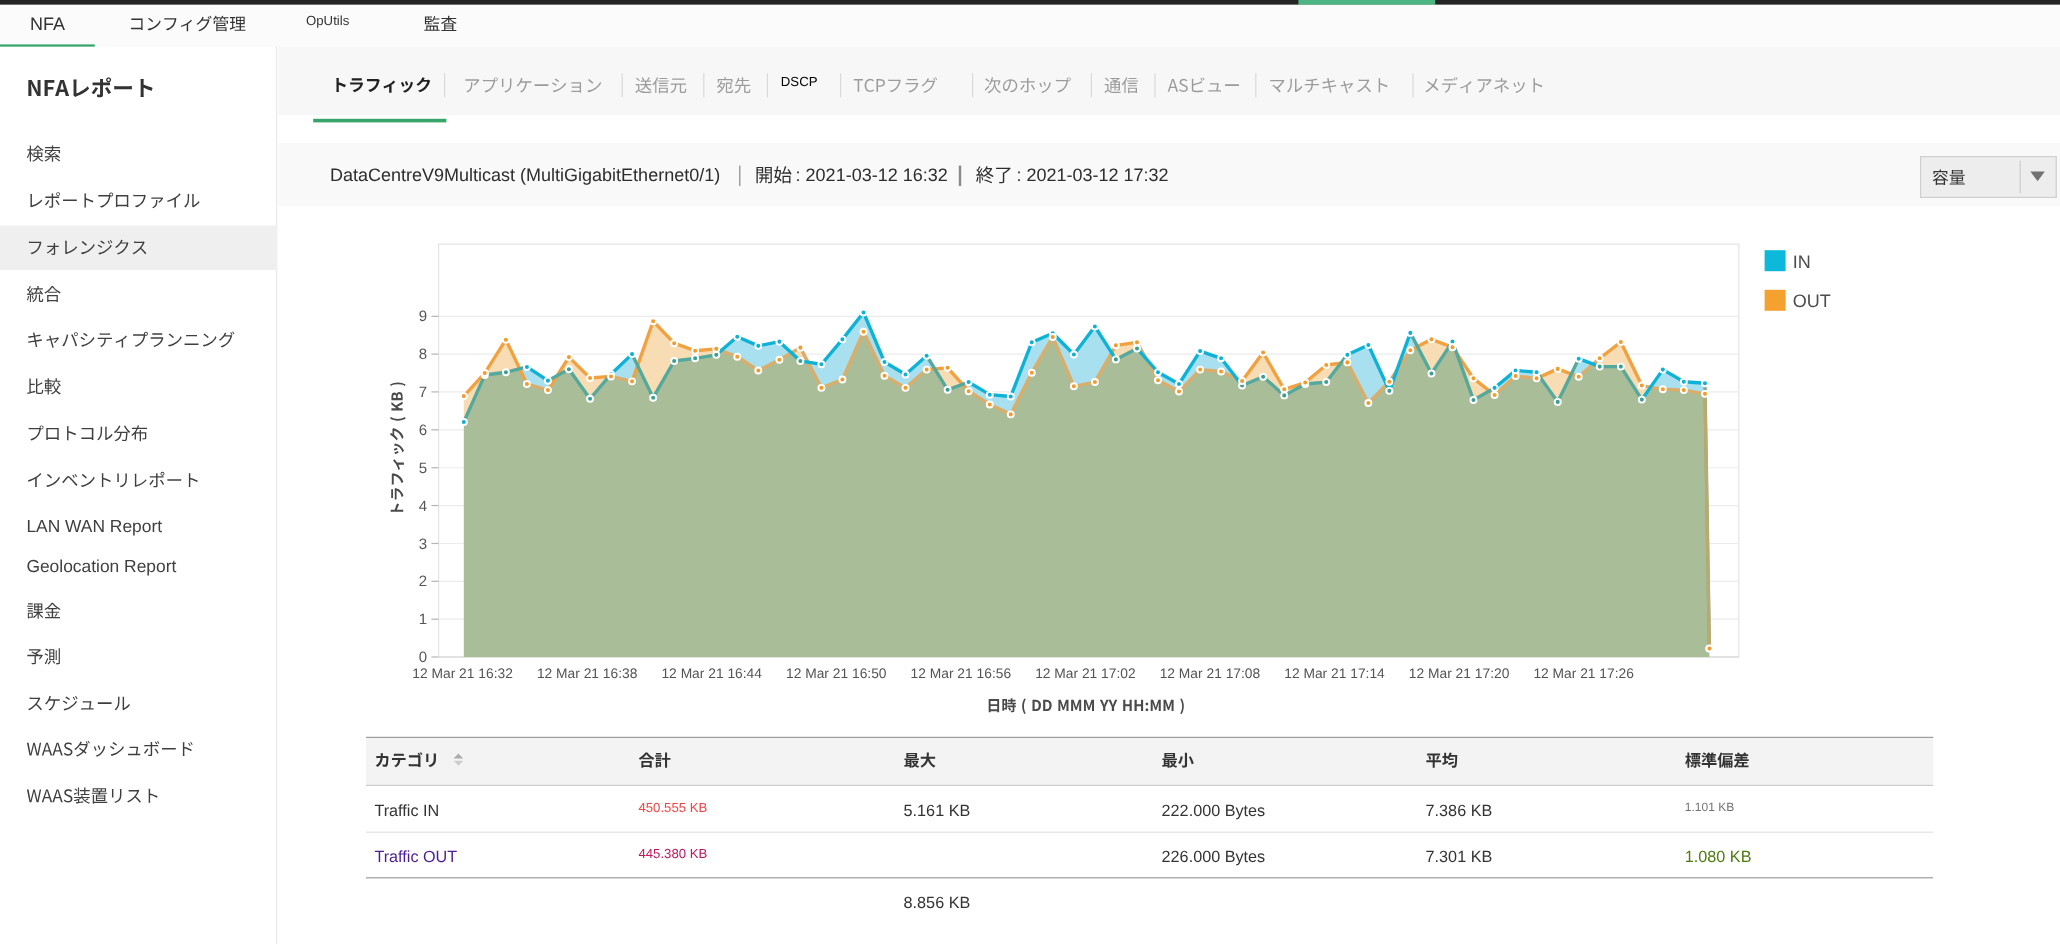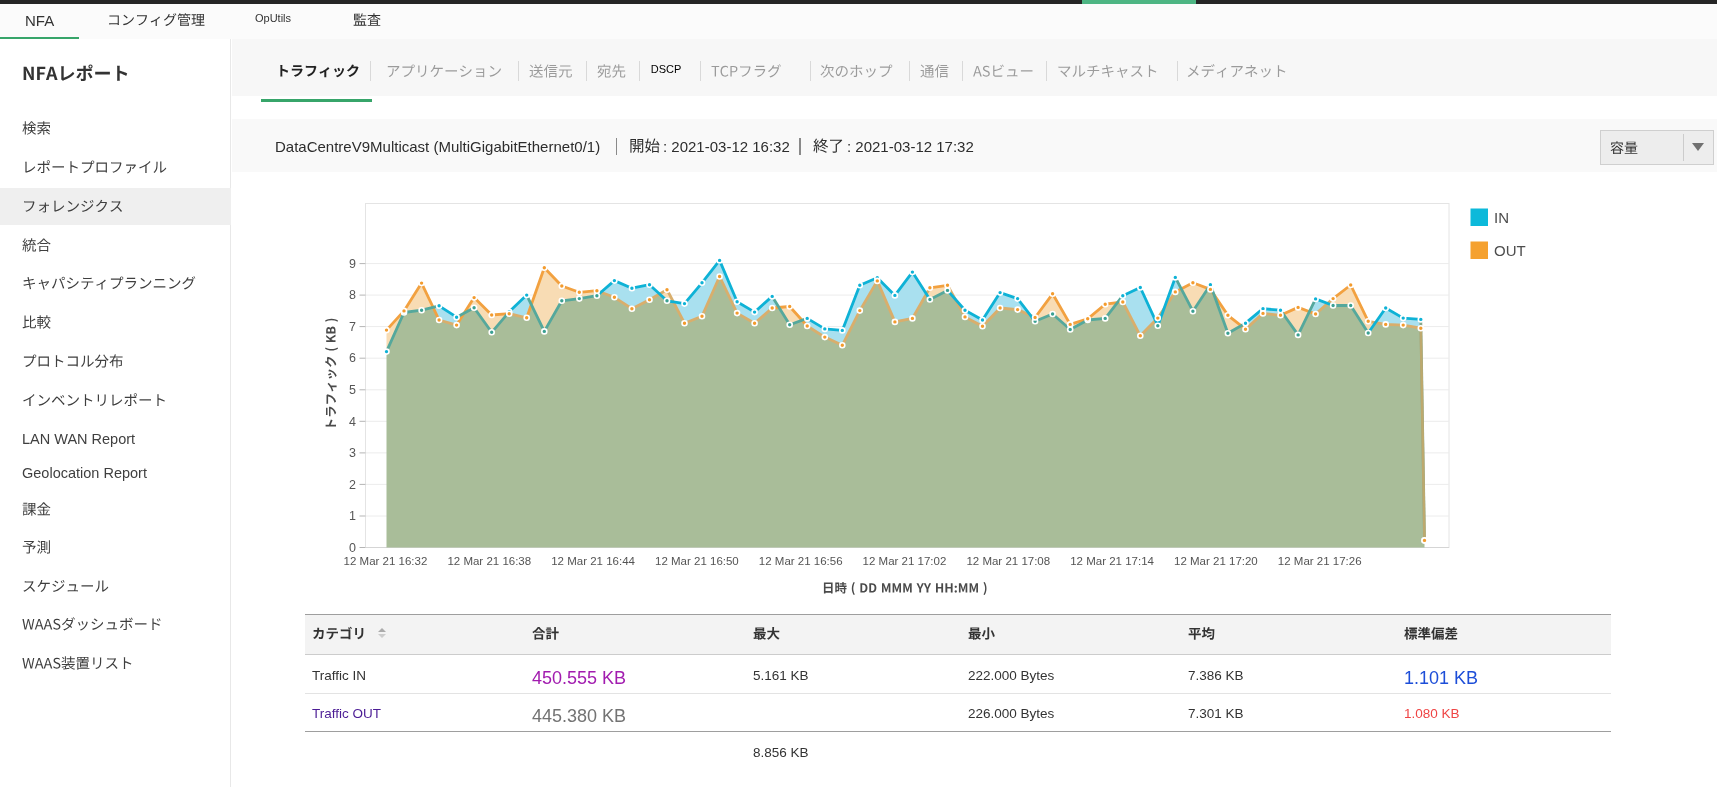--- a/index.html
+++ b/index.html
@@ -233,31 +233,31 @@
     <text x="1319.7" y="565" font-size="11.5" fill="#545454" text-anchor="middle">12 Mar 21 17:26</text>
     <rect x="1470.5" y="208.5" width="17.5" height="17.5" fill="#0cb9da"></rect>
     <text x="1494" y="223" font-size="15" fill="#4d4d4d">IN</text>
     <rect x="1470.5" y="241.5" width="17.5" height="17.5" fill="#f5a12f"></rect>
     <text x="1494" y="256" font-size="15" fill="#4d4d4d">OUT</text>
   </svg>
 <div style="position:absolute;left:305px;top:614px;width:1306px;height:41px;background:#f3f3f3;border-top:1px solid #9e9e9e;border-bottom:1px solid #ccc"></div>
 <div style="position:absolute;left:305px;top:692.5px;width:1306px;height:1px;background:#e3e3e3"></div>
 <div style="position:absolute;left:305px;top:730.5px;width:1306px;height:1px;background:#9e9e9e"></div>
 <div style="position:absolute;left:312px;top:668px;font-size:13.5px;color:#333">Traffic IN</div>
-<div style="position:absolute;left:532px;top:668px;font-size:18px;color:#a21caf">450.555 KB</div>
+<div style="position:absolute;left:532px;top:668px;font-size:11px;color:#ef4444">450.555 KB</div>
 <div style="position:absolute;left:753px;top:668px;font-size:13.5px;color:#333">5.161 KB</div>
 <div style="position:absolute;left:968px;top:668px;font-size:13.5px;color:#333">222.000 Bytes</div>
 <div style="position:absolute;left:1188px;top:668px;font-size:13.5px;color:#333">7.386 KB</div>
-<div style="position:absolute;left:1404px;top:668px;font-size:18px;color:#1d4ed8">1.101 KB</div>
+<div style="position:absolute;left:1404px;top:668px;font-size:10px;color:#737373">1.101 KB</div>
 <div style="position:absolute;left:312px;top:706px;font-size:13.5px;color:#4c1d95">Traffic OUT</div>
-<div style="position:absolute;left:532px;top:706px;font-size:18px;color:#737373">445.380 KB</div>
+<div style="position:absolute;left:532px;top:706px;font-size:11px;color:#be185d">445.380 KB</div>
 <div style="position:absolute;left:753px;top:745px;font-size:13.5px;color:#333">8.856 KB</div>
 <div style="position:absolute;left:968px;top:706px;font-size:13.5px;color:#333">226.000 Bytes</div>
 <div style="position:absolute;left:1188px;top:706px;font-size:13.5px;color:#333">7.301 KB</div>
-<div style="position:absolute;left:1404px;top:706px;font-size:13.5px;color:#ef4444">1.080 KB</div>
+<div style="position:absolute;left:1404px;top:706px;font-size:13.5px;color:#4d7c0f">1.080 KB</div>
 <div style="position:absolute;left:378px;top:628px;width:0;height:0;border-left:4px solid transparent;border-right:4px solid transparent;border-bottom:4px solid #ababab"></div>
 <div style="position:absolute;left:378px;top:634px;width:0;height:0;border-left:4px solid transparent;border-right:4px solid transparent;border-top:4px solid #ccc"></div>
 <svg style="position:absolute;left:107.0px;top:11.2px;overflow:visible" width="100" height="18">
     <path transform="translate(0,14.0)" d="M2.4 -9.6Q2.8 -9.6 3.2 -9.5Q3.6 -9.5 3.9 -9.5H10.8Q11.1 -9.5 11.4 -9.5Q11.7 -9.5 11.9 -9.5Q11.9 -9.3 11.8 -9.0Q11.8 -8.7 11.8 -8.5V-1.2Q11.8 -0.9 11.9 -0.4Q11.9 -0.0 11.9 0.1H10.6Q10.6 -0.0 10.6 -0.4Q10.7 -0.7 10.7 -1.1V-8.4H3.9Q3.6 -8.4 3.1 -8.4Q2.7 -8.4 2.4 -8.4ZM2.2 -1.9Q2.5 -1.9 2.9 -1.8Q3.3 -1.8 3.8 -1.8H11.3V-0.7H3.8Q3.4 -0.7 2.9 -0.6Q2.5 -0.6 2.2 -0.6Z M17.2 -10.3Q17.6 -10.0 18.0 -9.6Q18.5 -9.3 19.0 -8.9Q19.6 -8.4 20.0 -8.0Q20.5 -7.7 20.7 -7.4L19.9 -6.5Q19.6 -6.8 19.2 -7.1Q18.8 -7.5 18.3 -8.0Q17.8 -8.4 17.3 -8.8Q16.8 -9.1 16.4 -9.4ZM16.0 -0.9Q17.2 -1.1 18.2 -1.4Q19.2 -1.7 20.1 -2.1Q20.9 -2.5 21.6 -2.9Q22.7 -3.6 23.6 -4.5Q24.5 -5.4 25.2 -6.3Q25.8 -7.2 26.2 -8.1L26.9 -6.9Q26.4 -6.0 25.7 -5.1Q25.1 -4.2 24.2 -3.4Q23.3 -2.6 22.2 -1.9Q21.5 -1.5 20.7 -1.1Q19.9 -0.6 18.9 -0.3Q17.9 0.1 16.7 0.3Z M40.1 -9.3Q40.0 -9.2 39.9 -9.0Q39.9 -8.8 39.8 -8.6Q39.7 -8.1 39.6 -7.4Q39.4 -6.7 39.1 -6.0Q38.8 -5.3 38.5 -4.6Q38.2 -4.0 37.8 -3.4Q37.1 -2.6 36.3 -1.9Q35.5 -1.2 34.5 -0.7Q33.5 -0.1 32.2 0.3L31.3 -0.7Q32.7 -1.1 33.7 -1.6Q34.7 -2.1 35.4 -2.7Q36.2 -3.4 36.8 -4.1Q37.3 -4.8 37.6 -5.6Q38.0 -6.4 38.2 -7.2Q38.5 -8.0 38.6 -8.7Q38.4 -8.7 37.8 -8.7Q37.3 -8.7 36.6 -8.7Q35.8 -8.7 35.0 -8.7Q34.2 -8.7 33.5 -8.7Q32.7 -8.7 32.2 -8.7Q31.6 -8.7 31.4 -8.7Q31.0 -8.7 30.7 -8.7Q30.3 -8.7 30.0 -8.6V-9.9Q30.2 -9.9 30.5 -9.8Q30.7 -9.8 31.0 -9.8Q31.2 -9.8 31.4 -9.8Q31.6 -9.8 32.0 -9.8Q32.5 -9.8 33.1 -9.8Q33.7 -9.8 34.3 -9.8Q35.0 -9.8 35.7 -9.8Q36.3 -9.8 36.9 -9.8Q37.5 -9.8 37.9 -9.8Q38.3 -9.8 38.5 -9.8Q38.6 -9.8 38.8 -9.8Q39.0 -9.8 39.2 -9.9Z M43.7 -3.6Q44.6 -3.8 45.6 -4.2Q46.5 -4.6 47.4 -5.0Q48.2 -5.4 48.8 -5.7Q49.4 -6.1 50.0 -6.6Q50.7 -7.1 51.2 -7.6Q51.7 -8.1 52.1 -8.6L53.0 -7.7Q52.6 -7.3 52.0 -6.8Q51.4 -6.3 50.7 -5.7Q50.0 -5.2 49.2 -4.8Q48.8 -4.5 48.2 -4.2Q47.6 -3.9 47.0 -3.6Q46.3 -3.3 45.6 -3.1Q44.9 -2.8 44.2 -2.6ZM48.6 -5.1 49.8 -5.4V-0.1Q49.8 0.1 49.8 0.3Q49.8 0.6 49.8 0.8Q49.8 1.0 49.9 1.1H48.6Q48.6 1.0 48.6 0.8Q48.6 0.6 48.6 0.3Q48.6 0.1 48.6 -0.1Z M66.7 -11.2Q66.9 -11.0 67.1 -10.6Q67.3 -10.3 67.5 -9.9Q67.7 -9.6 67.9 -9.3L67.1 -8.9Q66.9 -9.4 66.6 -9.9Q66.2 -10.5 66.0 -10.9ZM68.2 -11.8Q68.4 -11.5 68.7 -11.2Q68.9 -10.8 69.1 -10.5Q69.3 -10.1 69.4 -9.9L68.7 -9.5Q68.4 -10.0 68.1 -10.5Q67.8 -11.1 67.5 -11.4ZM67.6 -8.4Q67.6 -8.3 67.5 -8.1Q67.4 -7.8 67.3 -7.7Q67.1 -7.0 66.8 -6.1Q66.4 -5.3 66.0 -4.5Q65.5 -3.6 64.8 -2.8Q63.9 -1.7 62.6 -0.7Q61.2 0.2 59.3 1.0L58.2 0.0Q59.5 -0.3 60.6 -0.9Q61.6 -1.4 62.4 -2.1Q63.2 -2.7 63.8 -3.5Q64.4 -4.1 64.8 -4.9Q65.3 -5.7 65.6 -6.4Q65.9 -7.2 66.1 -7.8H60.9L61.3 -8.8Q61.5 -8.8 62.0 -8.8Q62.4 -8.8 63.0 -8.8Q63.6 -8.8 64.2 -8.8Q64.8 -8.8 65.2 -8.8Q65.7 -8.8 65.8 -8.8Q66.1 -8.8 66.3 -8.9Q66.5 -8.9 66.7 -9.0ZM62.9 -10.5Q62.8 -10.3 62.6 -9.9Q62.4 -9.6 62.3 -9.4Q61.9 -8.7 61.3 -7.8Q60.7 -6.9 59.8 -6.0Q58.9 -5.1 57.8 -4.4L56.8 -5.1Q57.7 -5.7 58.4 -6.3Q59.2 -6.9 59.7 -7.5Q60.2 -8.2 60.6 -8.8Q61.0 -9.4 61.2 -9.8Q61.3 -10.0 61.5 -10.4Q61.6 -10.7 61.7 -11.0Z M73.8 -0.2H81.2V0.7H73.8ZM76.5 -8.9H77.5V-7.4H76.5ZM71.1 -7.8H83.0V-5.2H81.9V-7.0H72.1V-5.2H71.1ZM73.7 -6.1H80.9V-3.3H73.7V-4.1H79.9V-5.3H73.7ZM73.8 -2.3H81.8V1.1H80.8V-1.5H73.8ZM73.2 -6.1H74.2V1.1H73.2ZM72.3 -10.7H76.8V-9.8H72.3ZM77.7 -10.7H83.4V-9.8H77.7ZM72.6 -11.8 73.5 -11.6Q73.2 -10.6 72.6 -9.8Q72.0 -8.9 71.4 -8.3Q71.3 -8.4 71.1 -8.5Q71.0 -8.6 70.8 -8.7Q70.7 -8.8 70.5 -8.9Q71.2 -9.4 71.7 -10.2Q72.2 -11.0 72.6 -11.8ZM78.1 -11.8 79.1 -11.6Q78.7 -10.7 78.1 -9.9Q77.5 -9.1 76.8 -8.5Q76.7 -8.6 76.5 -8.7Q76.4 -8.8 76.2 -8.9Q76.0 -9.0 75.9 -9.0Q76.6 -9.5 77.2 -10.3Q77.7 -11.0 78.1 -11.8ZM73.1 -10.0 74.0 -10.3Q74.2 -9.9 74.5 -9.4Q74.7 -9.0 74.8 -8.7L73.9 -8.4Q73.8 -8.7 73.5 -9.2Q73.3 -9.6 73.1 -10.0ZM79.0 -10.0 79.9 -10.3Q80.3 -9.9 80.6 -9.5Q80.9 -9.0 81.1 -8.7L80.1 -8.3Q80.0 -8.7 79.7 -9.2Q79.3 -9.6 79.0 -10.0Z M90.7 -7.6V-5.8H95.9V-7.6ZM90.7 -10.2V-8.4H95.9V-10.2ZM89.7 -11.1H96.9V-4.8H89.7ZM89.5 -3.2H97.1V-2.2H89.5ZM88.5 -0.3H97.5V0.7H88.5ZM84.6 -10.8H89.0V-9.8H84.6ZM84.8 -6.8H88.8V-5.8H84.8ZM84.5 -1.4Q85.1 -1.6 85.8 -1.8Q86.5 -2.0 87.3 -2.3Q88.1 -2.5 88.9 -2.8L89.1 -1.8Q88.0 -1.4 86.8 -1.0Q85.7 -0.6 84.8 -0.3ZM86.4 -10.4H87.4V-1.7L86.4 -1.5ZM92.8 -10.7H93.7V-5.3H93.8V0.1H92.7V-5.3H92.8Z" fill="#333"></path>
   </svg>
 <svg style="position:absolute;left:352.5px;top:11.2px;overflow:visible" width="30" height="18">
     <path transform="translate(0,14.0)" d="M1.1 -5.5H7.1V-4.7H1.1ZM8.1 -6.2H12.8V-5.3H8.1ZM8.8 -11.7 9.7 -11.5Q9.4 -10.2 8.8 -9.0Q8.3 -7.7 7.6 -6.9Q7.6 -7.0 7.4 -7.1Q7.3 -7.2 7.1 -7.3Q7.0 -7.4 6.9 -7.5Q7.5 -8.2 8.0 -9.4Q8.5 -10.5 8.8 -11.7ZM1.1 -11.2H7.0V-10.4H2.1V-5.2H1.1ZM1.6 -9.4H6.7V-6.6H1.6V-7.4H5.8V-8.6H1.6ZM3.8 -10.9H4.6V-9.0H3.8ZM3.8 -7.1H4.6V-5.2H3.8ZM8.6 -9.6H13.2V-8.7H8.3ZM0.6 -0.2H13.4V0.7H0.6ZM2.2 -3.7H11.9V0.3H10.8V-2.8H8.9V0.3H7.9V-2.8H6.0V0.3H5.1V-2.8H3.2V0.3H2.2Z M14.8 -0.1H27.3V0.8H14.8ZM17.6 -3.7H24.4V-3.0H17.6ZM17.6 -1.9H24.4V-1.2H17.6ZM17.1 -5.6H24.9V0.4H23.8V-4.7H18.1V0.4H17.1ZM14.8 -10.0H27.2V-9.1H14.8ZM20.4 -11.8H21.5V-6.1H20.4ZM19.8 -9.7 20.7 -9.3Q20.2 -8.7 19.6 -8.0Q19.0 -7.4 18.2 -6.9Q17.5 -6.3 16.7 -5.9Q15.9 -5.4 15.2 -5.1Q15.1 -5.3 14.9 -5.5Q14.7 -5.8 14.5 -5.9Q15.3 -6.2 16.0 -6.6Q16.8 -7.0 17.5 -7.5Q18.2 -8.0 18.8 -8.5Q19.4 -9.1 19.8 -9.7ZM22.1 -9.7Q22.5 -9.1 23.1 -8.6Q23.7 -8.0 24.4 -7.5Q25.2 -7.1 25.9 -6.7Q26.7 -6.3 27.5 -6.1Q27.4 -6.0 27.3 -5.8Q27.1 -5.6 27.0 -5.5Q26.9 -5.3 26.8 -5.2Q26.0 -5.5 25.2 -5.9Q24.4 -6.3 23.7 -6.9Q23.0 -7.4 22.3 -8.1Q21.7 -8.7 21.2 -9.3Z" fill="#333"></path>
   </svg>
 <svg style="position:absolute;left:22.0px;top:62.0px;overflow:visible" width="110" height="23">
     <path transform="translate(0,18.0)" d="M1.6 0.0V-13.3H4.4L8.2 -6.2L9.6 -3.3H9.7Q9.6 -4.4 9.4 -5.6Q9.3 -6.9 9.3 -8.0V-13.3H11.8V0.0H9.1L5.3 -7.1L3.9 -10.0H3.8Q3.9 -8.9 4.0 -7.7Q4.2 -6.5 4.2 -5.3V0.0Z M15.1 0.0V-13.3H23.3V-11.1H17.8V-7.6H22.5V-5.4H17.8V0.0Z M23.9 0.0 28.2 -13.3H31.3L35.6 0.0H32.8L30.9 -6.9Q30.6 -8.0 30.3 -9.1Q30.1 -10.2 29.8 -11.3H29.7Q29.4 -10.2 29.1 -9.1Q28.8 -8.0 28.6 -6.9L26.6 0.0ZM26.6 -3.4V-5.5H32.9V-3.4Z M39.1 -0.7Q39.2 -1.1 39.3 -1.3Q39.3 -1.6 39.3 -1.9Q39.3 -2.2 39.3 -2.9Q39.3 -3.6 39.3 -4.6Q39.3 -5.5 39.3 -6.5Q39.3 -7.5 39.3 -8.5Q39.3 -9.5 39.3 -10.3Q39.3 -11.2 39.3 -11.6Q39.3 -12.0 39.3 -12.4Q39.2 -12.7 39.2 -13.1Q39.2 -13.4 39.1 -13.7H41.9Q41.8 -13.2 41.8 -12.7Q41.7 -12.2 41.7 -11.7Q41.7 -11.2 41.7 -10.6Q41.7 -9.9 41.7 -9.2Q41.7 -8.4 41.7 -7.6Q41.7 -6.7 41.7 -5.9Q41.7 -5.1 41.7 -4.4Q41.7 -3.7 41.7 -3.1Q41.7 -2.6 41.7 -2.3Q42.8 -2.6 44.1 -3.2Q45.3 -3.7 46.6 -4.5Q47.9 -5.3 49.0 -6.2Q50.1 -7.2 51.0 -8.2L52.3 -6.2Q50.4 -4.0 47.7 -2.4Q45.0 -0.8 41.8 0.3Q41.7 0.3 41.4 0.4Q41.1 0.6 40.8 0.8Z M67.5 -13.5Q67.5 -13.1 67.8 -12.8Q68.1 -12.5 68.5 -12.5Q68.9 -12.5 69.2 -12.8Q69.5 -13.1 69.5 -13.5Q69.5 -13.9 69.2 -14.2Q68.9 -14.5 68.5 -14.5Q68.1 -14.5 67.8 -14.2Q67.5 -13.9 67.5 -13.5ZM66.4 -13.5Q66.4 -14.1 66.7 -14.5Q67.0 -15.0 67.4 -15.3Q67.9 -15.6 68.5 -15.6Q69.1 -15.6 69.5 -15.3Q70.0 -15.0 70.3 -14.5Q70.6 -14.1 70.6 -13.5Q70.6 -12.9 70.3 -12.5Q70.0 -12.0 69.5 -11.7Q69.1 -11.4 68.5 -11.4Q67.9 -11.4 67.4 -11.7Q67.0 -12.0 66.7 -12.5Q66.4 -12.9 66.4 -13.5ZM63.9 -14.2Q63.9 -14.1 63.9 -13.8Q63.8 -13.5 63.8 -13.2Q63.8 -12.9 63.8 -12.6Q63.8 -12.1 63.8 -11.5Q63.8 -10.8 63.8 -10.2Q63.8 -9.5 63.8 -9.0Q63.8 -8.6 63.8 -8.0Q63.8 -7.3 63.8 -6.5Q63.8 -5.7 63.8 -4.8Q63.8 -4.0 63.8 -3.2Q63.8 -2.3 63.8 -1.7Q63.8 -1.0 63.8 -0.7Q63.8 0.1 63.3 0.6Q62.8 1.0 61.9 1.0Q61.4 1.0 60.9 1.0Q60.4 1.0 59.9 1.0Q59.4 0.9 59.0 0.9L58.7 -1.3Q59.3 -1.2 59.9 -1.2Q60.4 -1.1 60.7 -1.1Q61.1 -1.1 61.2 -1.3Q61.4 -1.4 61.4 -1.8Q61.4 -2.0 61.4 -2.5Q61.4 -3.0 61.4 -3.8Q61.4 -4.5 61.4 -5.3Q61.4 -6.2 61.4 -6.9Q61.4 -7.7 61.4 -8.2Q61.4 -8.8 61.4 -9.0Q61.4 -9.3 61.4 -10.0Q61.4 -10.6 61.4 -11.4Q61.4 -12.1 61.4 -12.6Q61.4 -13.0 61.4 -13.5Q61.3 -14.0 61.3 -14.2ZM55.1 -11.3Q55.5 -11.3 56.0 -11.2Q56.4 -11.2 56.8 -11.2Q57.1 -11.2 57.7 -11.2Q58.4 -11.2 59.3 -11.2Q60.2 -11.2 61.3 -11.2Q62.3 -11.2 63.4 -11.2Q64.5 -11.2 65.4 -11.2Q66.3 -11.2 67.0 -11.2Q67.7 -11.2 67.9 -11.2Q68.3 -11.2 68.8 -11.2Q69.4 -11.3 69.7 -11.3V-9.0Q69.3 -9.0 68.8 -9.0Q68.3 -9.0 68.0 -9.0Q67.7 -9.0 67.0 -9.0Q66.4 -9.0 65.4 -9.0Q64.5 -9.0 63.4 -9.0Q62.4 -9.0 61.3 -9.0Q60.3 -9.0 59.3 -9.0Q58.4 -9.0 57.8 -9.0Q57.1 -9.0 56.8 -9.0Q56.4 -9.0 56.0 -9.0Q55.5 -9.0 55.1 -9.0ZM59.7 -6.5Q59.4 -5.9 58.9 -5.2Q58.5 -4.5 58.0 -3.7Q57.5 -3.0 57.1 -2.4Q56.6 -1.8 56.2 -1.4L54.3 -2.8Q54.7 -3.2 55.2 -3.8Q55.7 -4.3 56.1 -5.0Q56.6 -5.6 57.0 -6.2Q57.4 -6.8 57.6 -7.4ZM67.4 -7.5Q67.8 -7.0 68.2 -6.4Q68.6 -5.8 69.0 -5.2Q69.5 -4.5 69.9 -3.9Q70.2 -3.2 70.5 -2.7L68.4 -1.6Q68.1 -2.2 67.7 -2.8Q67.4 -3.5 67.0 -4.2Q66.6 -4.8 66.2 -5.4Q65.8 -6.0 65.5 -6.4Z M73.2 -8.3Q73.5 -8.3 74.0 -8.3Q74.5 -8.3 75.1 -8.2Q75.6 -8.2 76.1 -8.2Q76.6 -8.2 77.2 -8.2Q77.9 -8.2 78.7 -8.2Q79.5 -8.2 80.3 -8.2Q81.1 -8.2 82.0 -8.2Q82.8 -8.2 83.5 -8.2Q84.3 -8.2 84.8 -8.2Q85.4 -8.2 85.8 -8.2Q86.4 -8.2 87.0 -8.3Q87.5 -8.3 87.9 -8.3V-5.5Q87.6 -5.5 87.0 -5.6Q86.3 -5.6 85.8 -5.6Q85.4 -5.6 84.8 -5.6Q84.2 -5.6 83.5 -5.6Q82.8 -5.6 81.9 -5.6Q81.1 -5.6 80.3 -5.6Q79.4 -5.6 78.7 -5.6Q77.9 -5.6 77.2 -5.6Q76.5 -5.6 76.1 -5.6Q75.3 -5.6 74.5 -5.6Q73.7 -5.5 73.2 -5.5Z M95.2 -1.7Q95.2 -2.1 95.2 -2.9Q95.2 -3.6 95.2 -4.7Q95.2 -5.7 95.2 -6.8Q95.2 -8.0 95.2 -9.0Q95.2 -10.1 95.2 -10.9Q95.2 -11.7 95.2 -12.1Q95.2 -12.6 95.2 -13.2Q95.1 -13.8 95.0 -14.2H97.8Q97.8 -13.8 97.7 -13.2Q97.7 -12.6 97.7 -12.1Q97.7 -11.6 97.7 -10.7Q97.7 -9.9 97.7 -8.8Q97.7 -7.7 97.7 -6.7Q97.7 -5.6 97.7 -4.6Q97.7 -3.6 97.7 -2.8Q97.7 -2.1 97.7 -1.7Q97.7 -1.5 97.7 -1.0Q97.7 -0.6 97.8 -0.1Q97.8 0.4 97.8 0.8H95.0Q95.1 0.3 95.2 -0.5Q95.2 -1.2 95.2 -1.7ZM97.1 -9.6Q98.0 -9.3 99.1 -9.0Q100.3 -8.6 101.4 -8.2Q102.5 -7.8 103.5 -7.4Q104.5 -7.0 105.2 -6.6L104.2 -4.1Q103.4 -4.5 102.5 -4.9Q101.6 -5.3 100.6 -5.7Q99.7 -6.1 98.8 -6.4Q97.9 -6.8 97.1 -7.0Z" fill="#333"></path>

